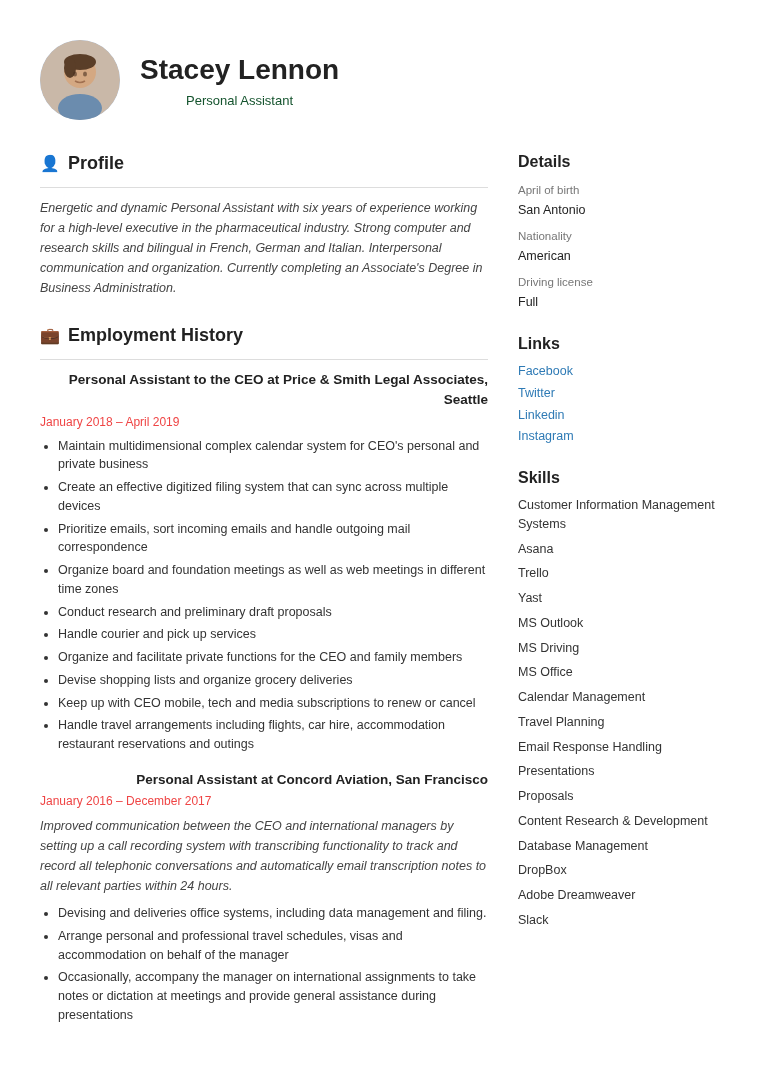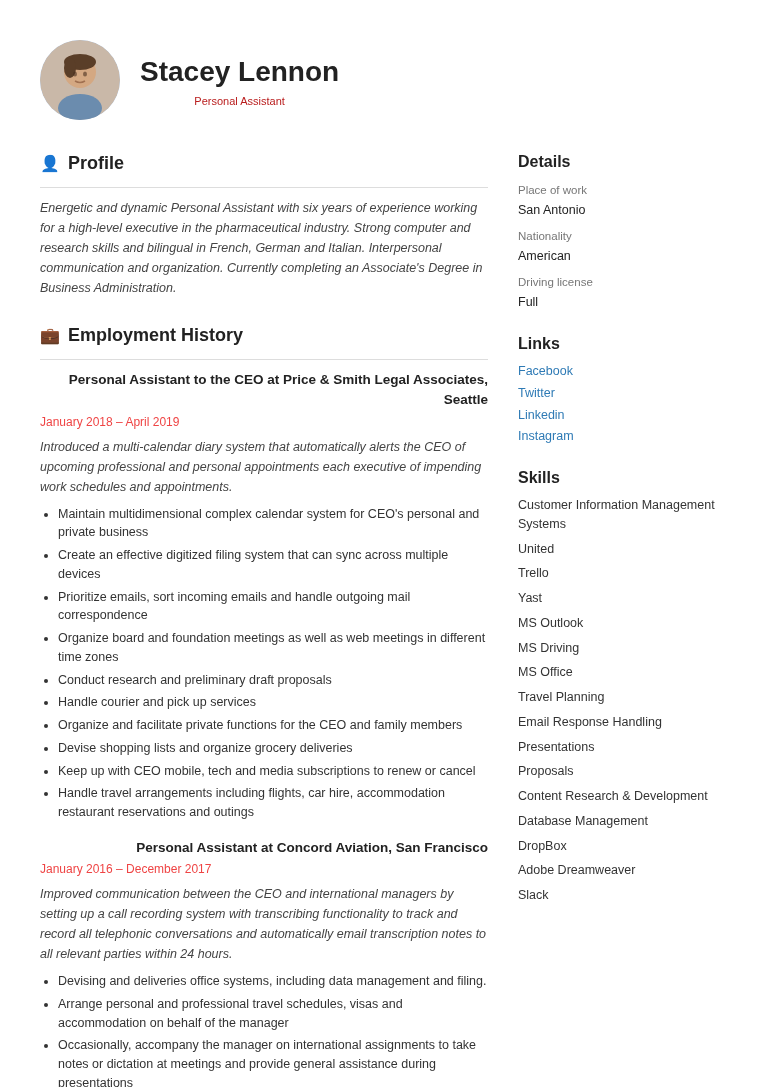--- a/index.html
+++ b/index.html
@@ -35,22 +35,22 @@
     .avatar svg {
       width: 80px;
       height: 80px;
     }
     .header-info h1 {
       font-size: 28px;
       font-weight: bold;
       color: #222;
     }
     .header-info .subtitle {
-      color: #b91c1c;
-      font-size: 11px;
+      color: #14532d;
+      font-size: 13px;
     }
 
     
     .content {
       display: flex;
       gap: 30px;
     }
     .left-col {
       flex: 1;
       min-width: 0;
@@ -199,21 +199,20 @@
       <div class="section">
         <div class="section-title">
           <span class="icon">💼</span>
           <span>Employment History</span>
         </div>
         <hr class="section-divider">
 
         <div class="job">
           <div class="job-title">Personal Assistant to the CEO at Price &amp; Smith Legal Associates, Seattle</div>
           <div class="job-date">January 2018  –  April 2019</div>
-          <p class="job-desc">Introduced a multi-calendar diary system that automatically alerts the CEO of upcoming professional and personal appointments each executive of impending work schedules and appointments.</p>
           <ul class="job-list">
             <li>Maintain multidimensional complex calendar system for CEO's personal and private business</li>
             <li>Create an effective digitized filing system that can sync across multiple devices</li>
             <li>Prioritize emails, sort incoming emails and handle outgoing mail correspondence</li>
             <li>Organize board and foundation meetings as well as web meetings in different time zones</li>
             <li>Conduct research and preliminary draft proposals</li>
             <li>Handle courier and pick up services</li>
             <li>Organize and facilitate private functions for the CEO and family members</li>
             <li>Devise shopping lists and organize grocery deliveries</li>
             <li>Keep up with CEO mobile, tech and media subscriptions to renew or cancel</li>
@@ -232,46 +231,47 @@
           </ul>
         </div>
 
       </div>
     </div>
 
     <div class="right-col">
 
       <div class="right-section">
         <div class="right-section-title">Details</div>
-        <div class="detail-label">Place of work</div>
+        <div class="detail-label">April of birth</div>
         <div class="detail-value">San Antonio</div>
         <div class="detail-label">Nationality</div>
         <div class="detail-value">American</div>
         <div class="detail-label">Driving license</div>
         <div class="detail-value">Full</div>
       </div>
 
       <div class="right-section">
         <div class="right-section-title">Links</div>
         <a class="link-item" href="#">Facebook</a>
         <a class="link-item" href="#">Twitter</a>
         <a class="link-item" href="#">Linkedin</a>
         <a class="link-item" href="#">Instagram</a>
       </div>
 
       <div class="right-section">
         <div class="right-section-title">Skills</div>
         <div id="skills-list">
             <div class="skill-item">Customer Information Management Systems</div>
-            <div class="skill-item">United</div>
+            <div class="skill-item">Asana</div>
             <div class="skill-item">Trello</div>
             <div class="skill-item">Yast</div>
             <div class="skill-item">MS Outlook</div>
             <div class="skill-item">MS Driving</div>
             <div class="skill-item">MS Office</div>
+            <div class="skill-item">Calendar Management</div>
             <div class="skill-item">Travel Planning</div>
             <div class="skill-item">Email Response Handling</div>
             <div class="skill-item">Presentations</div>
             <div class="skill-item">Proposals</div>
             <div class="skill-item">Content Research &amp; Development</div>
             <div class="skill-item">Database Management</div>
             <div class="skill-item">DropBox</div>
             <div class="skill-item">Adobe Dreamweaver</div>
             <div class="skill-item">Slack</div>
           </div>

